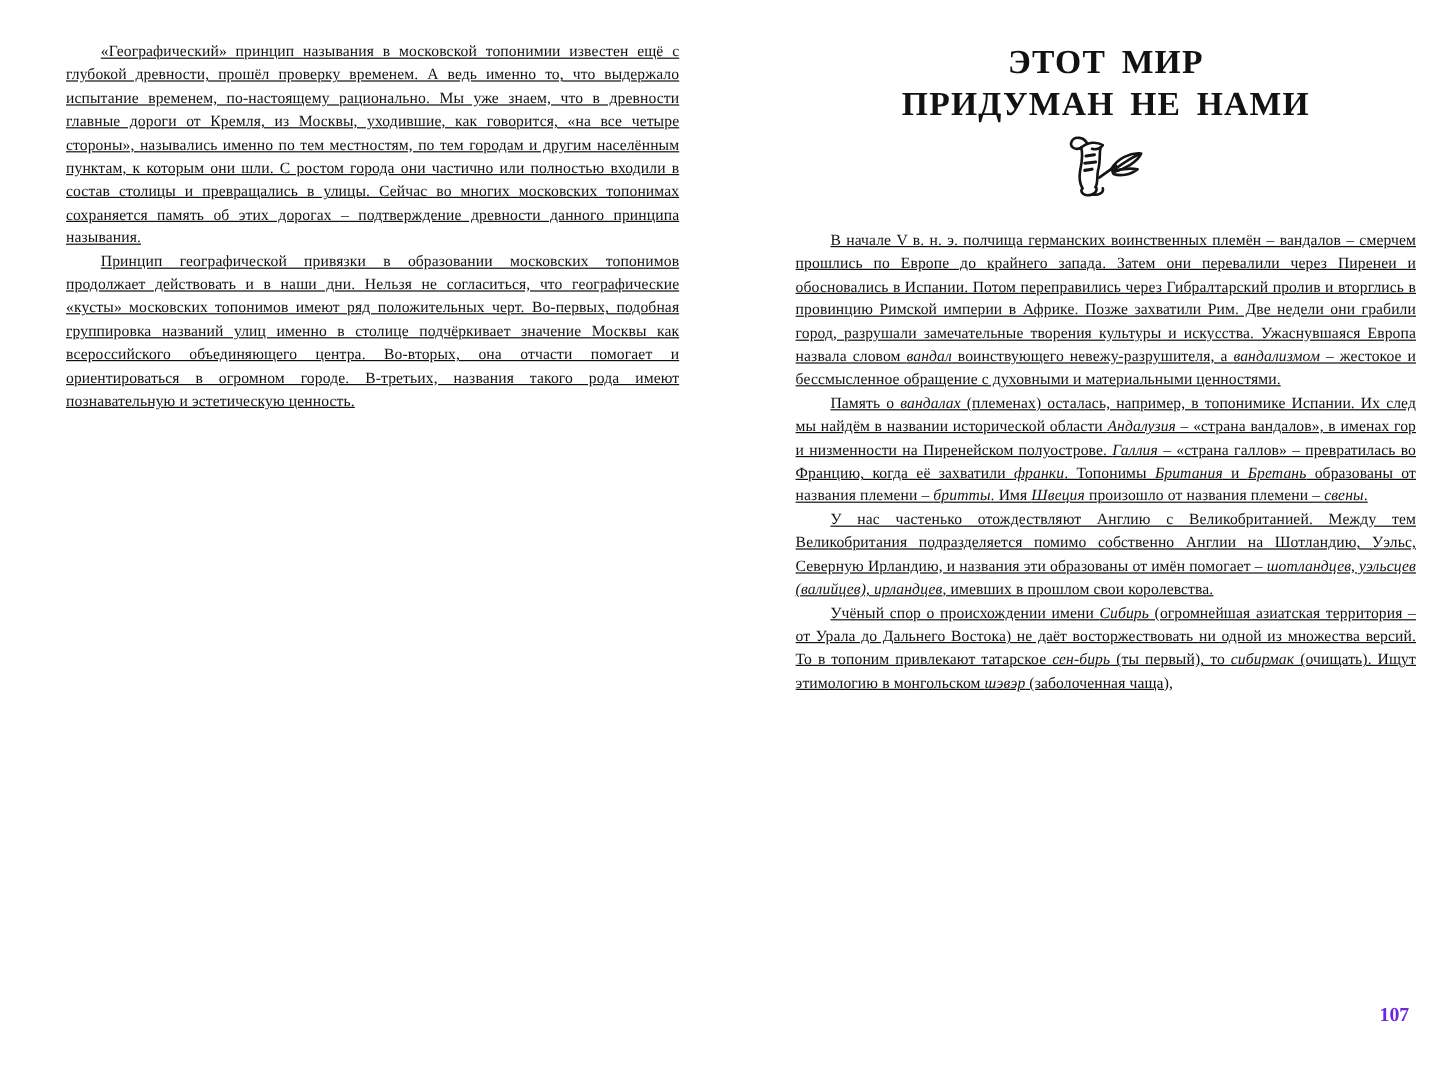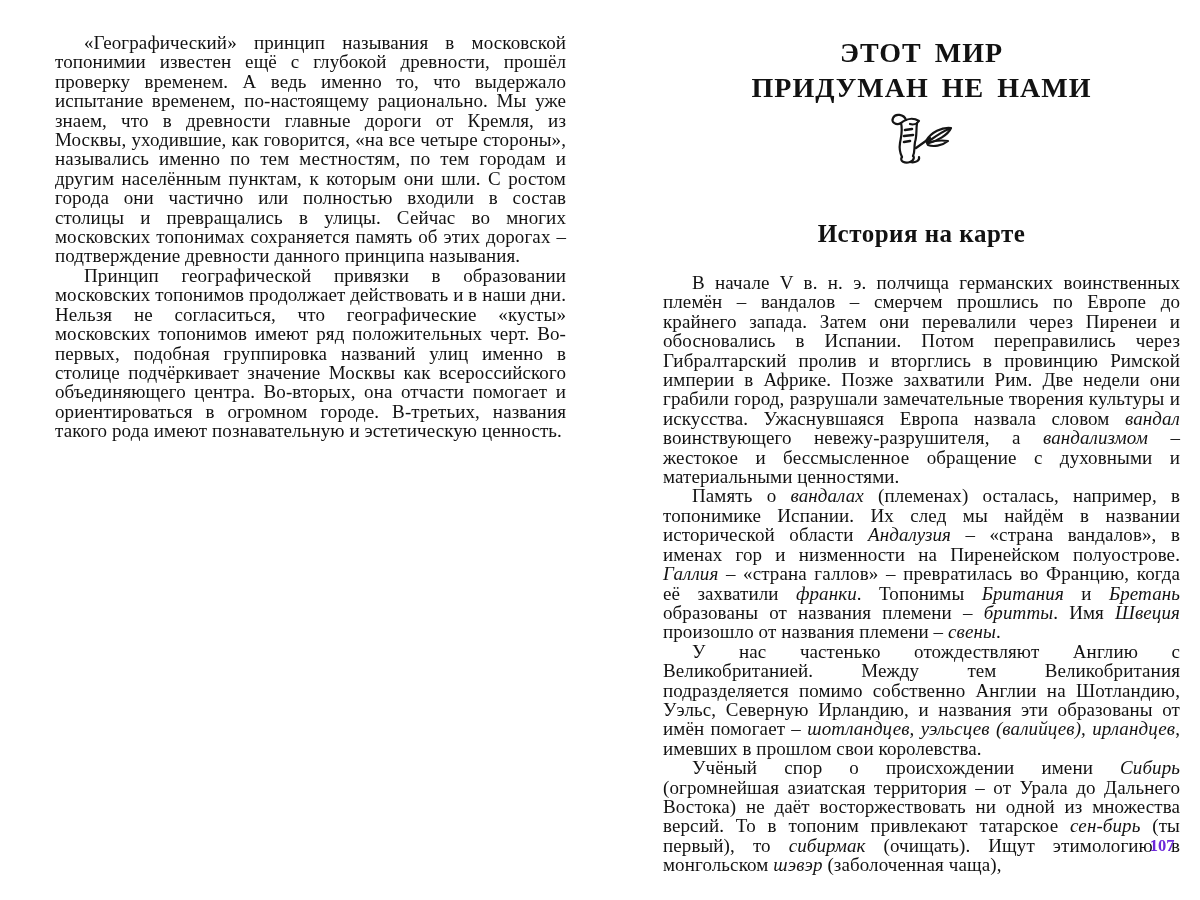--- a/index.html
+++ b/index.html
@@ -27,23 +27,24 @@
   }
   .page-col.right {
     left: 663px;
     top: 30px;
     width: 517px;
   }
   p.body-para {
     margin: 0;
     text-align: justify;
     text-indent: 29px;
-    font-size: 19px;
+    font-size: 13px;
     line-height: 19.4px;
     letter-spacing: 0.1px;
+    text-decoration: underline;
   }
   p.body-para i {
     font-style: italic;
   }
   .chapter-title {
     margin: 5px 0 0 0;
     text-align: center;
     font-weight: bold;
     font-size: 28px;
     line-height: 35px;
@@ -117,21 +118,20 @@
 
         <path d="M36,38 L50,28"></path>
 
         <path d="M46,31 C51,22 62,17 71,18 C68,25 57,31 49,33 Z"></path>
         <path d="M49,31 C56,26 63,21 69,19"></path>
 
         <path d="M47,33 C53,31 62,30 68,31 C62,36 53,37 48,35 Z"></path>
       </svg>
     </div>
 
-    <h2 class="section-heading">История на карте</h2>
 
     <div class="right-body">
         <p class="body-para"><span>В начале V в. н. э. полчища германских воинственных племён – вандалов – смерчем прошлись по Европе до крайнего запада. Затем они перевалили через Пиренеи и обосновались в Испании. Потом переправились через Гибралтарский пролив и вторглись в провинцию Римской империи в Африке. Позже захватили Рим. Две недели они грабили город, разрушали замечательные творения культуры и искусства. Ужаснувшаяся Европа назвала словом </span><i>вандал</i><span> воинствующего невежу-разрушителя, а </span><i>вандализмом</i><span> – жестокое и бессмысленное обращение с духовными и материальными ценностями.</span></p>
         <p class="body-para"><span>Память о </span><i>вандалах</i><span> (племенах) осталась, например, в топонимике Испании. Их след мы найдём в названии исторической области </span><i>Андалузия</i><span> – «страна вандалов», в именах гор и низменности на Пиренейском полуострове. </span><i>Галлия</i><span> – «страна галлов» – превратилась во Францию, когда её захватили </span><i>франки</i><span>. Топонимы </span><i>Британия</i><span> и </span><i>Бретань</i><span> образованы от названия племени – </span><i>бритты</i><span>. Имя </span><i>Швеция</i><span> произошло от названия племени – </span><i>свены</i><span>.</span></p>
         <p class="body-para"><span>У нас частенько отождествляют Англию с Великобританией. Между тем Великобритания подразделяется помимо собственно Англии на Шотландию, Уэльс, Северную Ирландию, и названия эти образованы от имён помогает – </span><i>шотландцев, уэльсцев (валийцев), ирландцев</i><span>, имевших в прошлом свои королевства.</span></p>
         <p class="body-para"><span>Учёный спор о происхождении имени </span><i>Сибирь</i><span> (огромнейшая азиатская территория – от Урала до Дальнего Востока) не даёт восторжествовать ни одной из множества версий. То в топоним привлекают татарское </span><i>сен-бирь</i><span> (ты первый), то </span><i>сибирмак</i><span> (очищать). Ищут этимологию в монгольском </span><i>шэвэр</i><span> (заболоченная чаща),</span></p>
       </div>
   </div>
 
   <div class="page-number">107</div>

